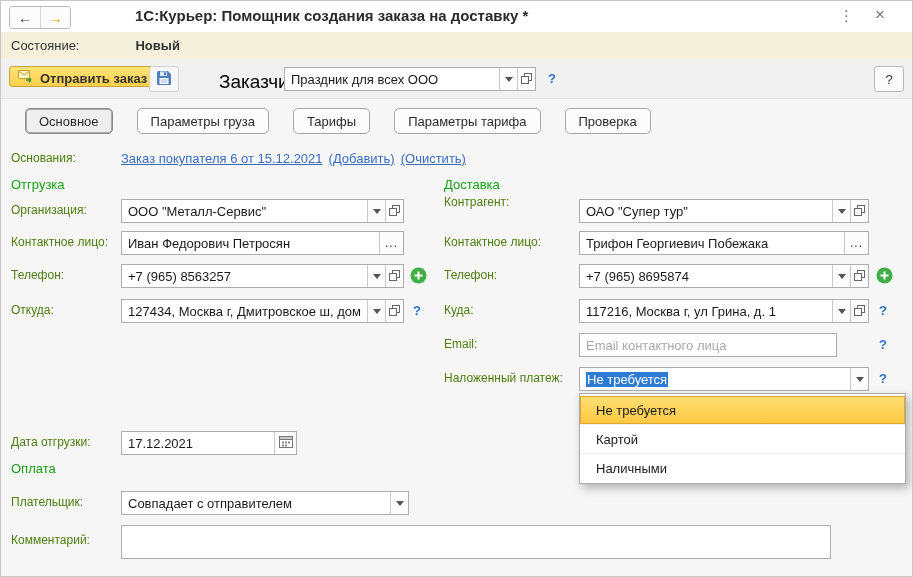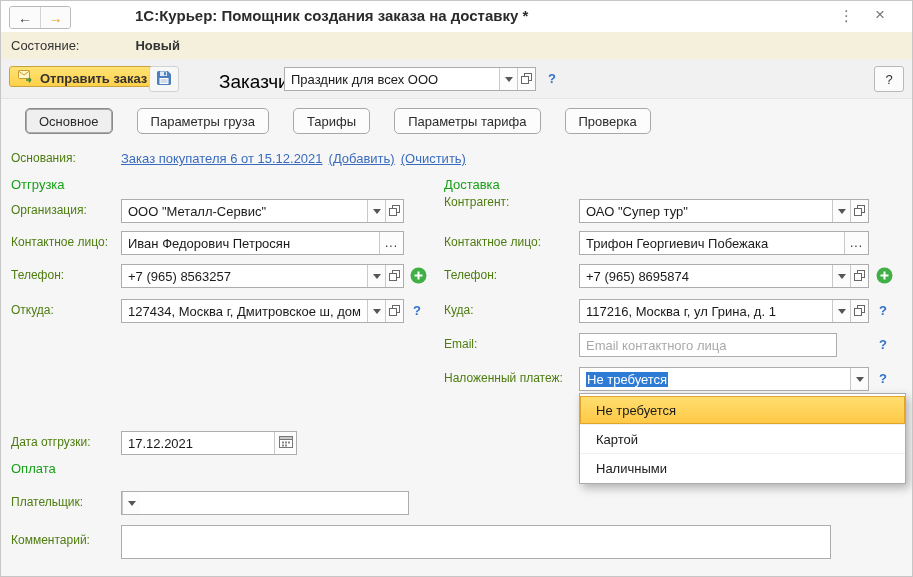--- a/index.html
+++ b/index.html
@@ -283,20 +283,21 @@
             <rect x="3" y="9.5" width="2" height="2" fill="#888"></rect>
             <rect x="6" y="9.5" width="2" height="2" fill="#888"></rect>
           </svg></span>
     </span>
   </div>
 
   <span class="sect" style="left:10px; top:460px;">Оплата</span>
 
   <span class="lbl" style="left:10px; top:494px;">Плательщик:</span>
   <div class="field" style="left:120px; top:490px; width:288px;">
+    <span class="fv">Совпадает с отправителем</span>
     <span class="seg">
         <span class="tri"></span>
       </span>
   </div>
 
   <span class="lbl" style="left:10px; top:532px;">Комментарий:</span>
   <div class="bigfield"></div>
 
 </div>
 

